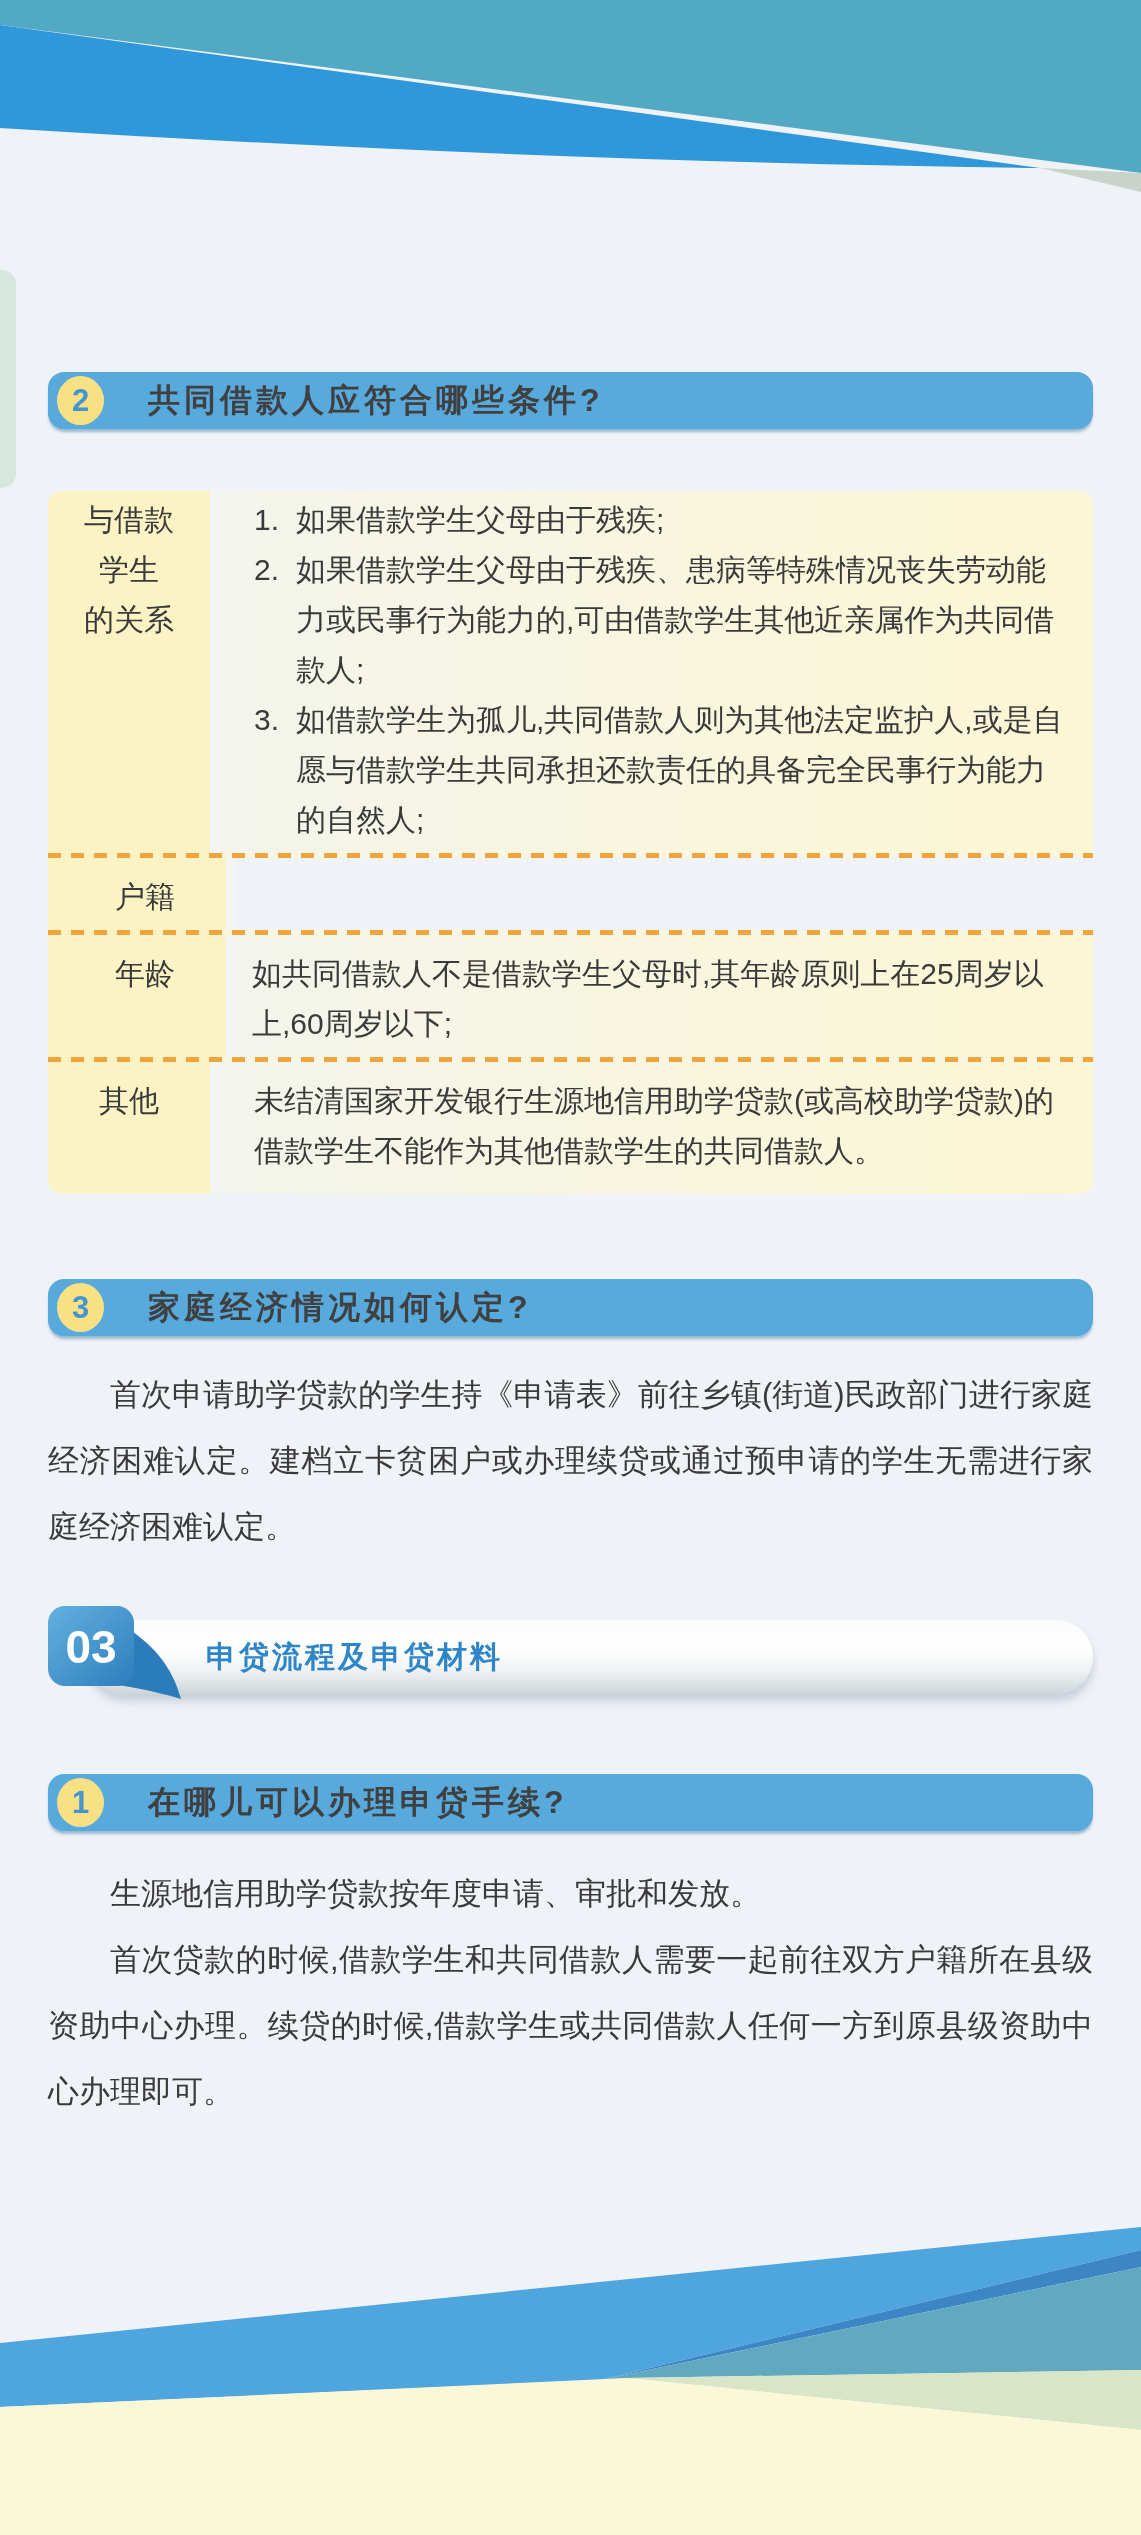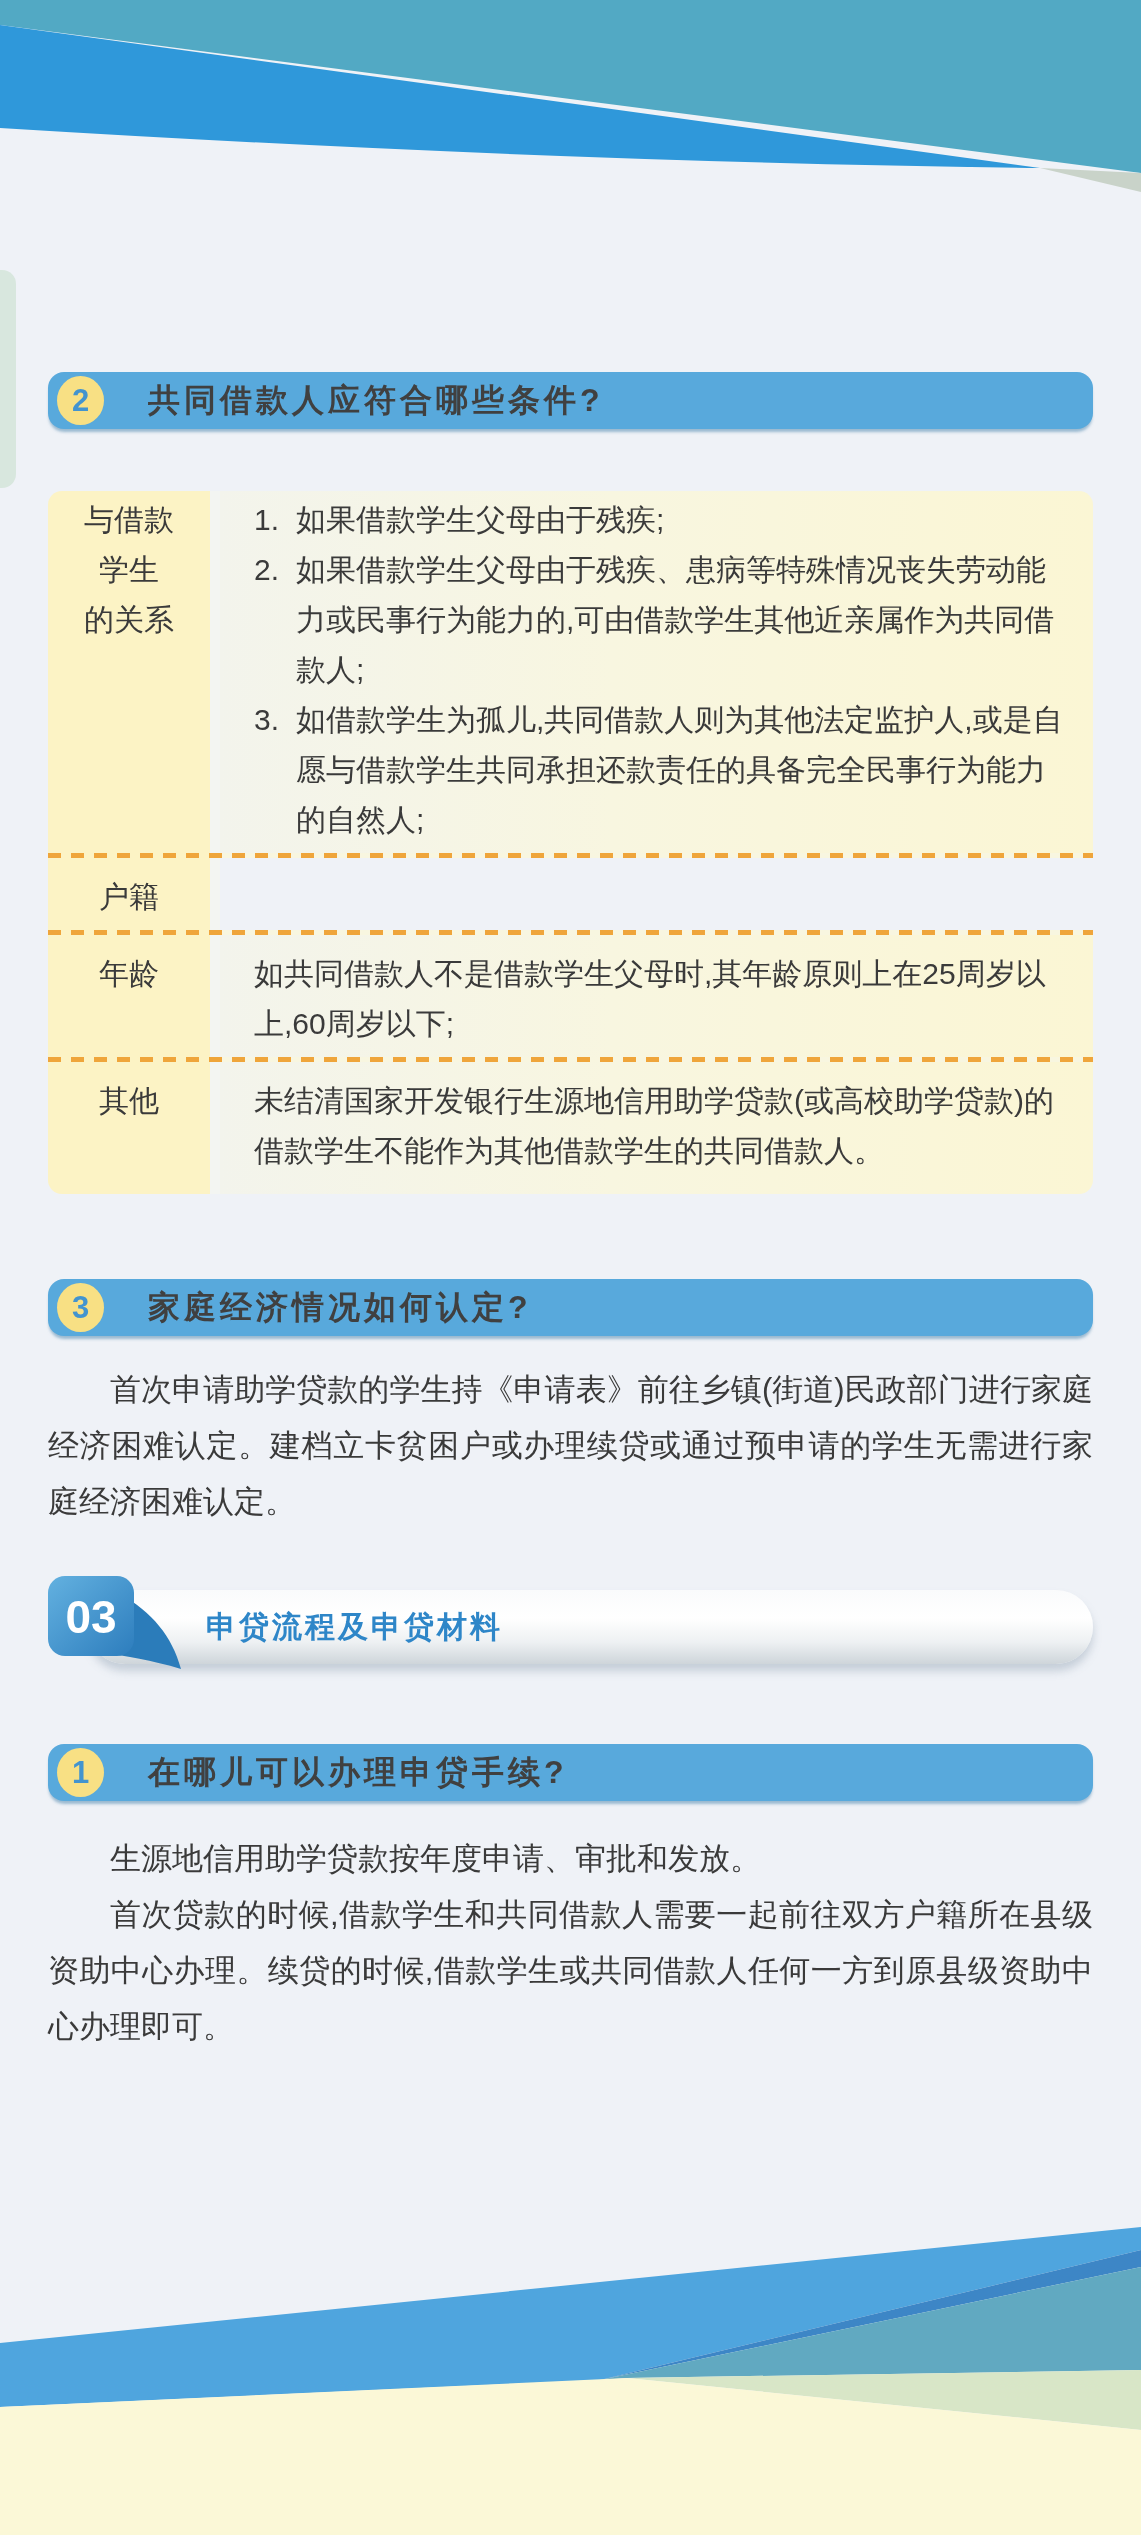--- a/index.html
+++ b/index.html
@@ -44,34 +44,34 @@
   .t-label{
     flex:0 0 162px;background:#fcf3c5;text-align:center;
   }
   .t-gutter{flex:0 0 10px;background:#f3f5f2;}
   .t-content{
     flex:1 1 auto;
     background:linear-gradient(90deg,#f3f4ec 0%,#f8f6e0 45%,#fbf6d4 100%);
     padding-left:34px;padding-right:30px;box-sizing:border-box;
   }
   .row-tall .t-label,.row-tall .t-content{padding-top:4px;padding-bottom:8px;}
-  .row-std  .t-label,.row-std  .t-content{padding-top:14px;padding-bottom:8px;}
+  .row-std  .t-label,.row-std  .t-content{padding-top:14px;padding-bottom:8px;padding-left:16px;}
   .row-last .t-label,.row-last .t-content{padding-top:14px;padding-bottom:18px;}
   .t-sep{
     height:5px;
     background-image:
       repeating-linear-gradient(90deg,#efa53b 0 13px,rgba(0,0,0,0) 13px 23px),
       linear-gradient(90deg,#fcf3c5 0 162px,#f3f5f2 162px 172px,#f8f6e0 172px 100%);
   }
   .list-item{display:flex;}
   .list-item .num{flex:0 0 42px;}
   .list-item .txt{flex:1 1 auto;}
   
   .para{
-    font-size:31px;line-height:56px;text-align:justify;
+    font-size:31px;line-height:66px;text-align:justify;
     text-indent:2em;word-break:break-all;margin:0;
   }
   .para-q3{margin-top:26px;}
   .paras-q1{margin-top:30px;}
   
   .part-header{position:relative;height:100px;margin-top:46px;}
   .part-pill{
     position:absolute;left:40px;right:0;top:14px;height:74px;
     border-radius:37px;
     background:linear-gradient(180deg,#fafbfc 0%,#ffffff 38%,#eef1f3 70%,#ced5da 100%);

